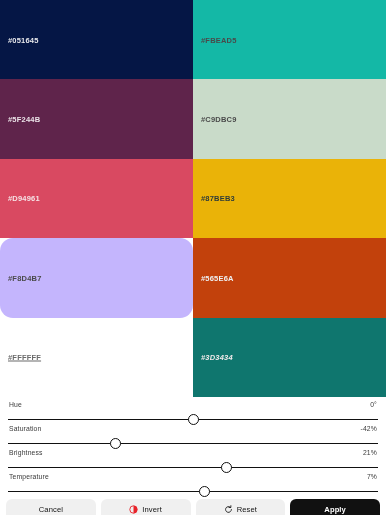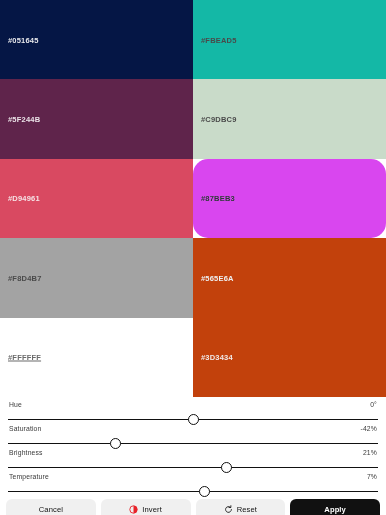--- a/index.html
+++ b/index.html
@@ -144,35 +144,35 @@
     <div class="swatch" style="background: rgb(95, 36, 75);">
       <span class="swatch-label" style="color: rgb(236, 228, 233);">#5F244B</span>
     </div>
     <div class="swatch" style="background: rgb(201, 219, 201);">
       <span class="swatch-label" style="color: rgb(74, 74, 74);">#C9DBC9</span>
     </div>
 
     <div class="swatch" style="background: rgb(217, 73, 97);">
       <span class="swatch-label" style="color: rgb(246, 227, 230);">#D94961</span>
     </div>
-    <div class="swatch" style="background: #d946ef; border-radius: 15px;">
+    <div class="swatch" style="background: #eab308;">
       <span class="swatch-label" style="color: rgb(46, 60, 57);">#87BEB3</span>
     </div>
 
-    <div class="swatch" style="background: #a3a3a3;">
+    <div class="swatch" style="background: #c4b5fd; border-radius: 13px;">
       <span class="swatch-label" style="color: rgb(74, 74, 74);">#F8D4B7</span>
     </div>
     <div class="swatch" style="background: #c2410c;">
       <span class="swatch-label" style="color: rgb(238, 240, 242);">#565E6A</span>
     </div>
 
     <div class="swatch" style="background: rgb(255, 255, 255);">
       <span class="swatch-label" style="color: rgb(106, 106, 106); text-decoration: underline;">#FFFFFF</span>
     </div>
-    <div class="swatch" style="background: #c2410c;">
+    <div class="swatch" style="background: #0f766e; font-style: italic;">
       <span class="swatch-label" style="color: rgb(240, 234, 234);">#3D3434</span>
     </div>
   </div>
 
   <div class="sliders">
 
     <div class="slider-row">
       <div class="slider-head">
         <span class="slider-name">Hue</span>
         <span class="slider-value">0°</span>

